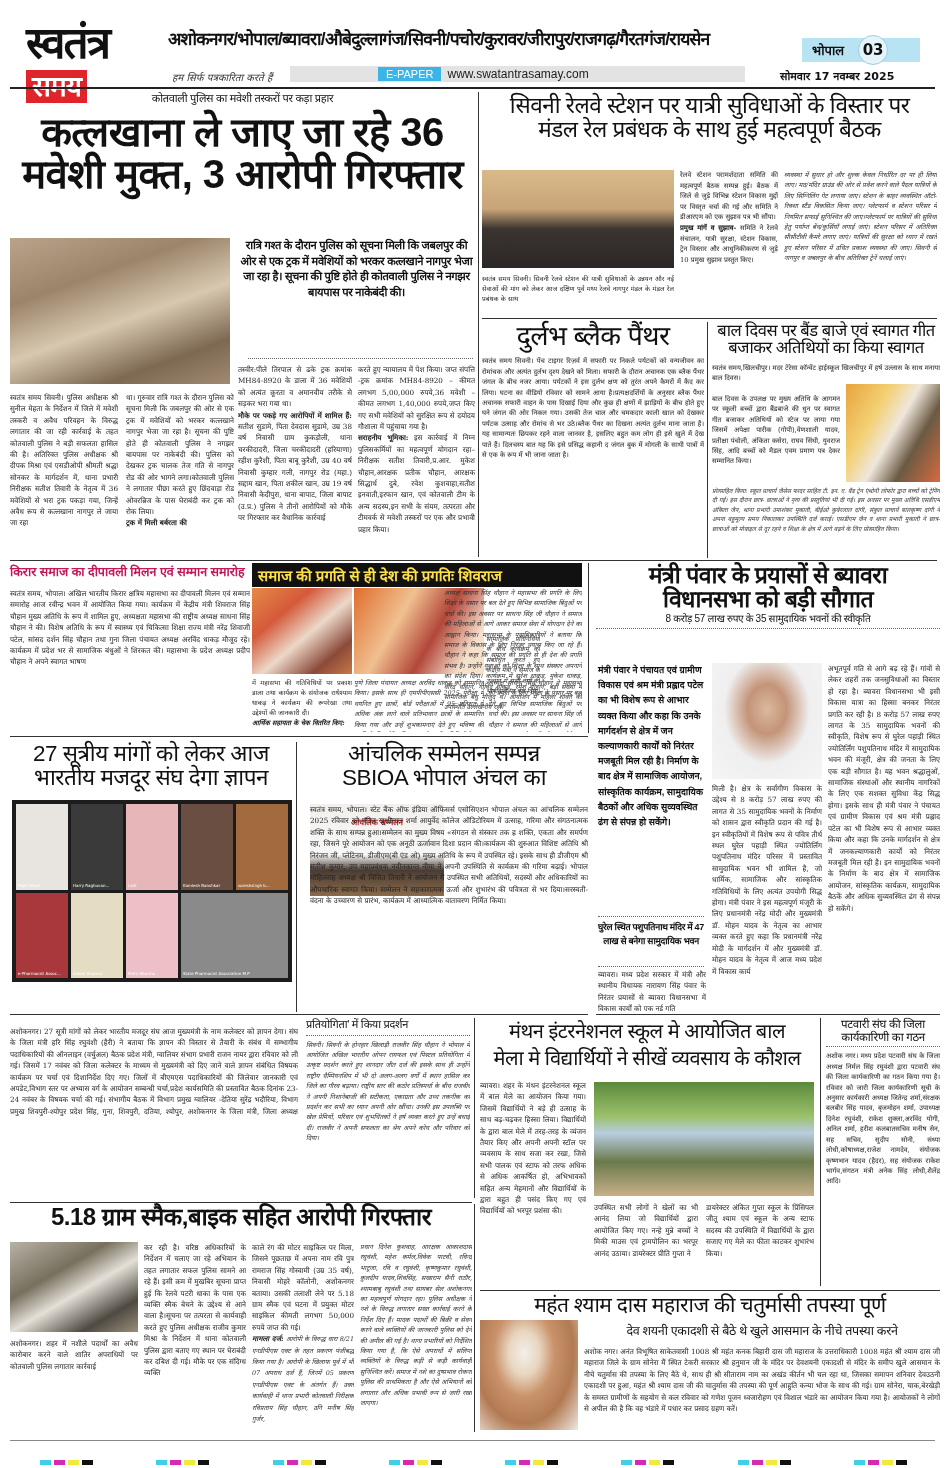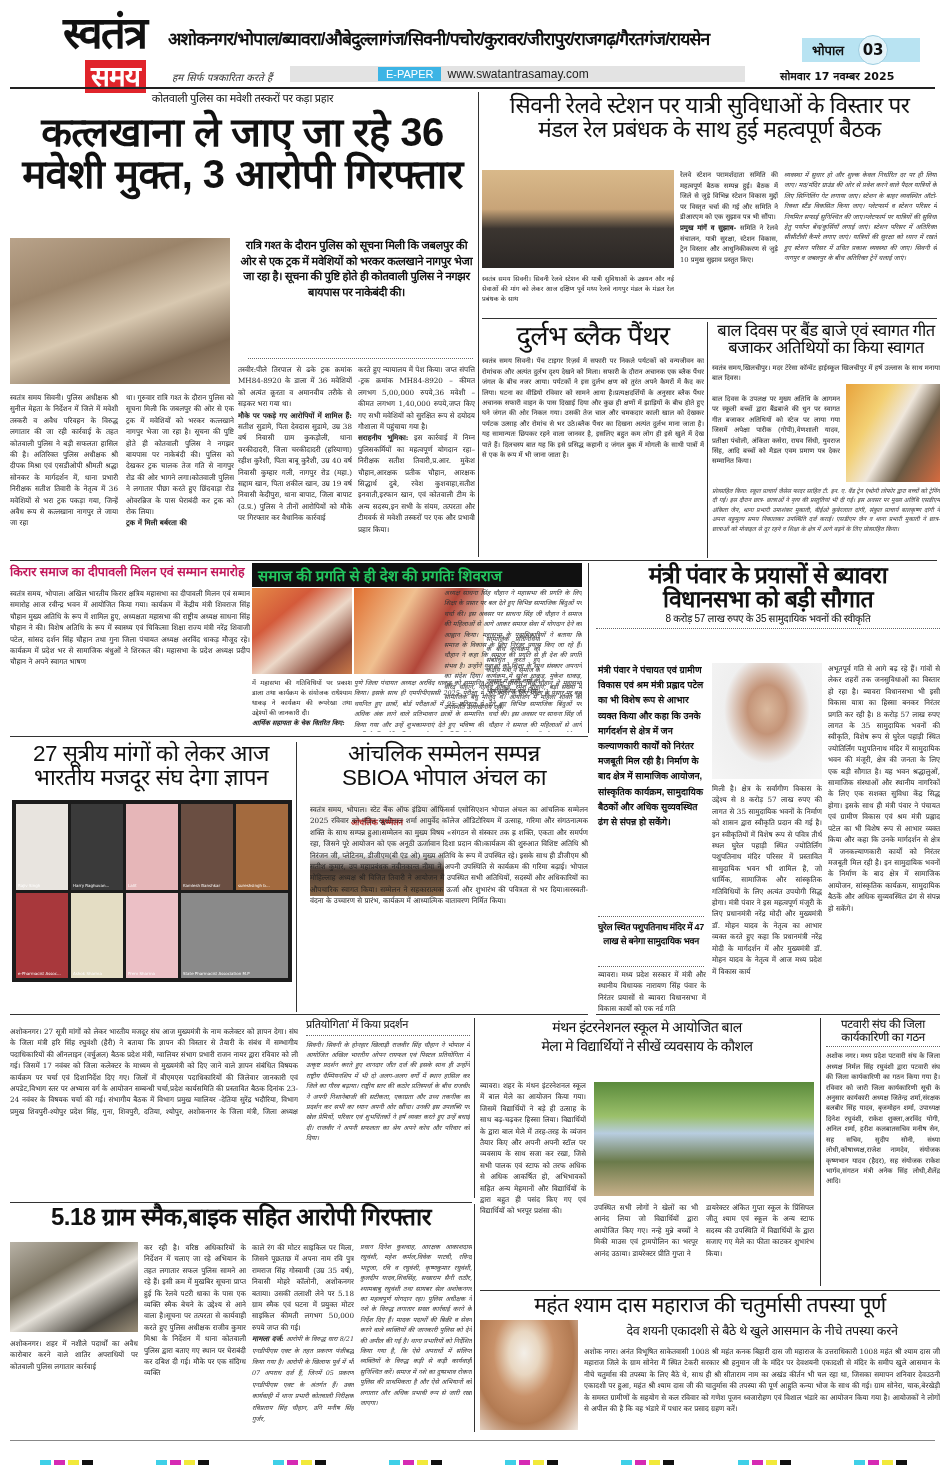--- a/index.html
+++ b/index.html
@@ -19,21 +19,21 @@
 .logo-top{font-family:"DejaVu Serif",serif;font-weight:bold;font-size:44px;letter-spacing:-2px;color:#111}
 .logo-bot{background:#e0242b;color:#fff;font-weight:bold;font-size:28px;padding:0 6px;font-family:"DejaVu Sans",sans-serif;letter-spacing:-1px}
 .epaper{background:#3cb4e5;color:#fff;font-size:11px;padding:1px 8px;font-family:"Liberation Sans",sans-serif}
 .strip{background:#e3e3e3}
 .cmyk span{display:inline-block;width:11px;height:5px;margin-right:3px}
 </style>
 </head>
 <body>
 
 <div class="abs" data-name="masthead" style="left:0;top:0;width:945px;height:88px;">
-  <div class="abs" data-name="logo" style="left:26px;top:10px;width:120px;text-align:right;">
+  <div class="abs" data-name="logo" style="left:26px;top:20px;width:120px;text-align:left;">
     <div class="logo-top" data-name="logo-top-text" style="line-height:46px;">स्वतंत्र</div>
     <div style="margin-top:0px;"><span class="logo-bot" data-name="logo-bottom-text">समय</span></div>
   </div>
   <div class="abs cond" data-name="edition-list" style="left:168px;top:26px;width:630px;font-size:17.5px;font-weight:bold;white-space:nowrap;letter-spacing:-0.8px;">अशोकनगर/भोपाल/ब्यावरा/औबेदुल्लागंज/सिवनी/पचोर/कुरावर/जीरापुर/राजगढ़/गैरतगंज/रायसेन</div>
   <div class="abs" data-name="tagline" style="left:172px;top:70px;font-size:10px;font-style:italic;color:#333;">हम सिर्फ पत्रकारिता करते हैं</div>
   <div class="abs strip" data-name="epaper-strip" style="left:290px;top:66px;width:455px;height:16px;"></div>
   <div class="abs" data-name="epaper-block" style="left:378px;top:67px;display:flex;align-items:center;gap:6px;">
     <span class="epaper" data-name="epaper-label">E-PAPER</span>
     <span data-name="website-link" style="font-family:'Liberation Sans',sans-serif;font-size:12px;color:#222;">www.swatantrasamay.com</span>
   </div>
@@ -112,21 +112,21 @@
 </div>
 
 <div class="hline" data-name="section-rule" style="left:10px;top:560px;width:927px;"></div>
 
 <div class="abs" data-name="story-kirar-samaj" style="left:10px;top:563px;width:240px;height:170px;">
   <div data-name="headline" style="font-family:'Liberation Sans',sans-serif;font-size:12.5px;font-weight:bold;color:#c2185b;white-space:nowrap;">किरार समाज का दीपावली मिलन एवं सम्मान समारोह</div>
   <div class="body-txt" data-name="story-body" style="margin-top:8px;height:145px;">स्वतंत्र समय, भोपाल। अखिल भारतीय किरार क्षत्रिय महासभा का दीपावली मिलन एवं सम्मान समारोह आज रवीन्द्र भवन में आयोजित किया गया। कार्यक्रम में केंद्रीय मंत्री शिवराज सिंह चौहान मुख्य अतिथि के रूप में शामिल हुए, अध्यक्षता महासभा की राष्ट्रीय अध्यक्ष साधना सिंह चौहान ने की। विशेष अतिथि के रूप में स्वास्थ्य एवं चिकित्सा शिक्षा राज्य मंत्री नरेंद्र शिवाजी पटेल, सांसद दर्शन सिंह चौहान तथा गुना जिला पंचायत अध्यक्ष अरविंद धाकड़ मौजूद रहे। कार्यक्रम में प्रदेश भर से सामाजिक बंधुओं ने शिरकत की। महासभा के प्रदेश अध्यक्ष प्रदीप चौहान ने अपने स्वागत भाषण</div>
 </div>
 
 <div class="abs" data-name="story-shivraj" style="left:252px;top:563px;width:330px;height:170px;">
-  <div data-name="headline-bar" style="background:#111;color:#22c55e;font-family:'Liberation Sans',sans-serif;font-weight:bold;font-size:15px;padding:2px 6px;white-space:nowrap;overflow:hidden;">
+  <div data-name="headline-bar" style="background:#111;color:#fde047;font-family:'Liberation Sans',sans-serif;font-weight:bold;font-size:15px;padding:2px 6px;white-space:nowrap;overflow:hidden;">
     <span data-name="headline">समाज की प्रगति से ही देश की प्रगतिः शिवराज</span>
   </div>
   <div class="abs photo" data-name="samaj-photo" style="left:0;top:25px;width:100px;height:86px;background:linear-gradient(140deg,#e58a47,#d45a3a 30%,#ecd8c8 55%,#8b4a3a 80%,#c87848);"></div>
   <div class="abs body-txt" data-name="story-column" style="left:0;top:115px;width:100px;height:54px;font-size:6.6px;line-height:10px;">
     <span data-name="paragraph">में महासभा की गतिविधियों पर प्रकाश डाला तथा कार्यक्रम के संयोजक राधेश्याम धाकड़ ने कार्यक्रम की रूपरेखा तथा उद्देश्यों की जानकारी दी।</span><br>
     <span class="lead" style="font-style:italic;" data-name="subhead">आर्थिक सहायता के चेक वितरित किए:</span>
   </div>
   <div class="abs photo" data-name="shivraj-photo" style="left:102px;top:25px;width:130px;height:86px;background:linear-gradient(120deg,#e06d2d,#f0c090 35%,#b2473a 60%,#f5e0cc 85%);"></div>
   <div class="abs body-txt ital" data-name="story-column" style="left:234px;top:31px;width:54px;height:86px;margin-top:40px;">सामाजिक प्रतिनिधियों के बीच कार्यक्रम को संबोधित करते हुए केंद्रीय मंत्री ने समाज के उत्थान में सभी वर्गों की भागीदारी पर बल दिया।</div>
   <div class="abs body-txt ital" data-name="story-column" style="left:102px;top:115px;width:130px;height:54px;">पुणे जिला पंचायत अध्यक्ष अरविंद धाकड़ को सम्मानित किया। इसके साथ ही एमपीपीएससी 2025 परीक्षा में चयनित हुए छात्रों, बोर्ड परीक्षाओं में 95 प्रतिशत से अधिक अंक लाने वाले प्रतिभावान छात्रों के सम्मानित किया गया और उन्हें शुभकामनाएं देते हुए भविष्य की प्रगति के लिए प्रेरित किया। कार्यक्रम में अतिथियों ने</div>
@@ -210,21 +210,21 @@
 <div class="hline" data-name="section-rule" style="left:596px;top:1014px;width:344px;"></div>
 
 <div class="abs" data-name="story-shooting" style="left:306px;top:1018px;width:164px;height:180px;">
   <div class="hl-thin" data-name="headline" style="font-size:11px;text-align:left;">प्रतियोगिता' में किया प्रदर्शन</div>
   <div class="dotted" data-name="divider" style="margin-top:4px;"></div>
   <div class="body-txt ital" data-name="story-body" style="margin-top:4px;height:150px;">सिवनी। सिवनी के होनहार खिलाड़ी राजवीर सिंह चौहान ने भोपाल में आयोजित अखिल भारतीय ओपन रायफल एवं पिस्टल प्रतियोगिता में उत्कृष्ट प्रदर्शन करते हुए शानदार जीत दर्ज की इसके साथ ही उन्होंने राष्ट्रीय चैम्पियनशिप में भी दो अलग-अलग वर्गों में स्थान हासिल कर जिले का गौरव बढ़ाया। राष्ट्रीय स्तर की कठोर प्रतिस्पर्धा के बीच राजवीर ने अपनी निशानेबाजी की सटीकता, एकाग्रता और उच्च तकनीक का प्रदर्शन कर सभी का ध्यान अपनी ओर खींचा। उनकी इस उपलब्धि पर खेल प्रेमियों, परिवार एवं शुभचिंतकों ने हर्ष व्यक्त करते हुए उन्हें बधाई दी। राजवीर ने अपनी सफलता का श्रेय अपने कोच और परिवार को दिया।</div>
 </div>
 <div class="vline" data-name="column-rule" style="left:474px;top:1018px;height:180px;"></div>
 
 <div class="abs" data-name="story-manthan-school" style="left:480px;top:1018px;width:334px;height:268px;">
-  <div class="hl" data-name="headline" style="font-size:14px;font-weight:normal;line-height:1.35;">
+  <div class="hl" data-name="headline" style="font-size:20px;font-weight:normal;line-height:1.35;">
     <div data-name="headline-line1">मंथन इंटरनेशनल स्कूल मे आयोजित बाल</div>
     <div data-name="headline-line2">मेला मे विद्यार्थियों ने सीखें व्यवसाय के कौशल</div>
   </div>
   <div class="abs body-txt" data-name="story-column" style="left:0;top:62px;width:106px;height:206px;">ब्यावरा। शहर के मंथन इंटरनेशनल स्कूल में बाल मेले का आयोजन किया गया। जिसमें विद्यार्थियों ने बड़े ही उत्साह के साथ बढ़-चढ़कर हिस्सा लिया। विद्यार्थियों के द्वारा बाल मेले में तरह-तरह के व्यंजन तैयार किए और अपनी अपनी स्टॉल पर व्यवसाय के साथ सजा कर रखा, जिसे सभी पालक एवं स्टाफ को तरफ अधिक से अधिक आकर्षित हो, अभिभावकों सहित अन्य मेहमानों और विद्यार्थियों के द्वारा बहुत ही पसंद किए गए एवं विद्यार्थियों को भरपूर प्रशंसा की।</div>
   <div class="abs photo" data-name="fair-photo" style="left:114px;top:64px;width:220px;height:114px;background:linear-gradient(180deg,#5a8a3c 0%,#9bc06a 30%,#b8cde0 45%,#6a7a4a 70%,#c7b08a 100%);"></div>
   <div class="abs body-txt" data-name="story-column" style="left:114px;top:184px;width:104px;height:84px;">उपस्थित सभी लोगों ने खेलों का भी आनंद लिया जो विद्यार्थियों द्वारा आयोजित किए गए। नन्हे मुन्ने बच्चों ने मिकी माउस एवं ट्रामपोलिन का भरपूर आनंद उठाया। डायरेक्टर प्रीति गुप्ता ने</div>
   <div class="abs body-txt" data-name="story-column" style="left:226px;top:184px;width:108px;height:84px;">डायरेक्टर अंकित गुप्ता स्कूल के प्रिंसिपल जीतू श्याम एवं स्कूल के अन्य स्टाफ सदस्य की उपस्थिति में विद्यार्थियों के द्वारा सजाए गए मेले का फीता काटकर शुभारंभ किया।</div>
 </div>
 <div class="vline" data-name="column-rule" style="left:820px;top:1018px;height:268px;"></div>
 

